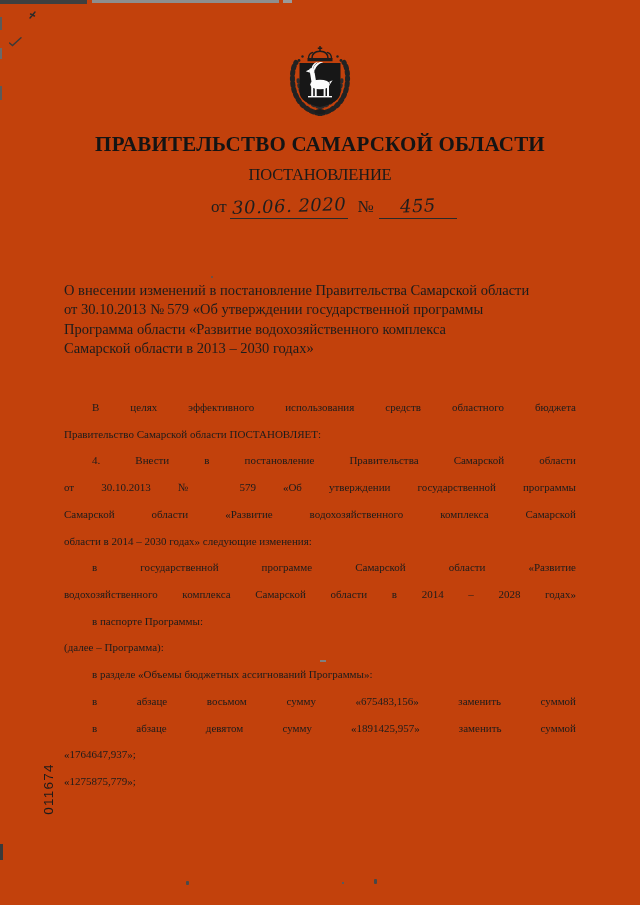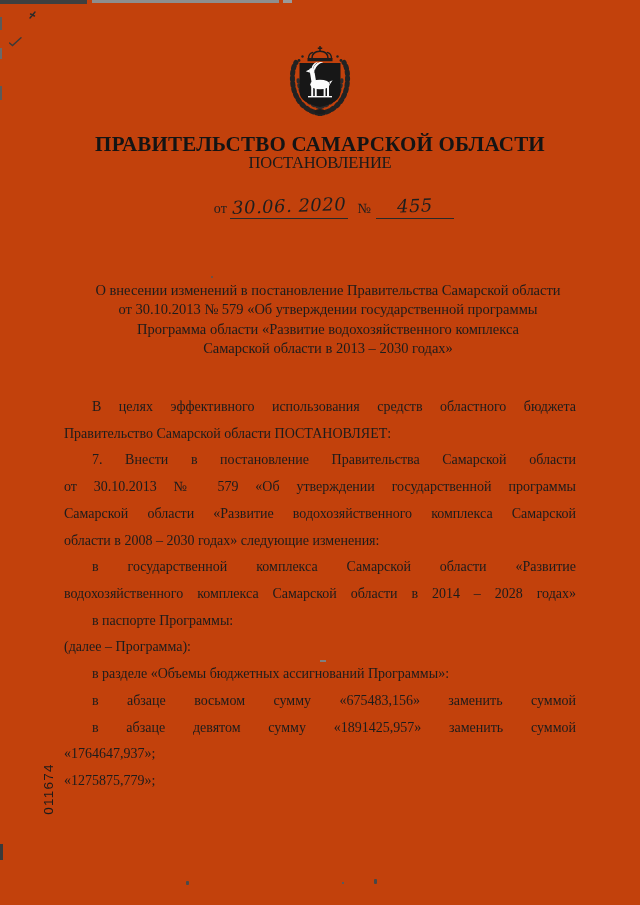--- a/index.html
+++ b/index.html
@@ -29,50 +29,50 @@
   .squig1{left:29px;top:11px;}
   .squig2{left:9px;top:37px;}
   
   .arms{position:absolute;left:283px;top:45px;width:74px;height:72px;}
   
   .org-name{
     position:absolute;left:0;top:132px;width:100%;
     text-align:center;font-weight:bold;font-size:21px;letter-spacing:0.2px;color:#141414;
   }
   .doc-type{
-    position:absolute;left:0;top:153px;width:100%;
+    position:absolute;left:0;top:165px;width:100%;
     text-align:center;font-size:16.5px;letter-spacing:-0.2px;color:#1a1a1a;
   }
   
   .date-row{
     position:absolute;left:0;top:196px;width:100%;
     display:flex;justify-content:center;align-items:flex-end;
     transform:translateX(14px);
   }
-  .date-row .lbl{font-size:14px;padding:0 3px 2px 0;}
+  .date-row .lbl{font-size:17px;padding:0 3px 2px 0;}
   .date-row .numsign{margin-left:10px;padding-right:5px;}
   .hw{
     display:inline-block;text-align:center;
     border-bottom:1.5px solid #2a2a2a;
     font-family:"DejaVu Serif","Liberation Serif",serif;
     font-style:italic;font-size:18px;letter-spacing:0.5px;
     line-height:20px;height:22px;
   }
   .hw-inner{display:inline-block;transform:rotate(-2deg);}
   .hw.date{width:118px;}
   .hw.num{width:78px;}
   
   .subject{
-    position:absolute;left:72px;top:281px;width:512px;
-    text-align:center;font-size:14.5px;line-height:19.4px;color:#1c1c1c;
+    position:absolute;left:64px;top:281px;width:512px;
+    font-size:14.5px;line-height:19.4px;color:#1c1c1c;
   }
   
   .doc-body{
     position:absolute;left:64px;top:394px;width:512px;
-    font-size:14px;line-height:26.72px;color:#1c1c1c;
+    font-size:11px;line-height:26.72px;color:#1c1c1c;
   }
   .ln{text-align:justify;text-align-last:justify;}
   .ln.last{text-align-last:left;}
   .ln.indent{padding-left:28px;}
   
   .regnum-anchor{position:absolute;left:48px;top:789px;width:0;height:0;}
   .regnum{
     position:absolute;white-space:nowrap;
     transform:translate(-50%,-50%) rotate(-90deg);
     font-family:"Liberation Sans","DejaVu Sans",sans-serif;
@@ -154,26 +154,26 @@
     <div>О внесении изменений в постановление Правительства Самарской области</div>
     <div>от 30.10.2013 № 579 «Об утверждении государственной программы</div>
     <div>Программа области «Развитие водохозяйственного комплекса</div>
     <div>Самарской области в 2013 – 2030 годах»</div>
   </div>
 
   <div class="doc-body">
     <div class="ln indent">В целях эффективного использования средств областного бюджета</div>
     <div class="ln last">Правительство Самарской области ПОСТАНОВЛЯЕТ:</div>
 
-    <div class="ln indent">7. Внести в постановление Правительства Самарской области</div>
+    <div class="ln indent">4. Внести в постановление Правительства Самарской области</div>
     <div class="ln">от 30.10.2013 № 579 «Об утверждении государственной программы</div>
     <div class="ln">Самарской области «Развитие водохозяйственного комплекса Самарской</div>
-    <div class="ln last">области в 2008 – 2030 годах» следующие изменения:</div>
+    <div class="ln last">области в 2014 – 2030 годах» следующие изменения:</div>
 
-    <div class="ln indent">в государственной комплекса Самарской области «Развитие</div>
+    <div class="ln indent">в государственной программе Самарской области «Развитие</div>
     <div class="ln">водохозяйственного комплекса Самарской области в 2014 – 2028 годах»</div>
     <div class="ln indent last">в паспорте Программы:</div>
 
     <div class="ln last">(далее – Программа):</div>
 
     <div class="ln indent last">в разделе «Объемы бюджетных ассигнований Программы»:</div>
 
     <div class="ln indent">в абзаце восьмом сумму «675483,156» заменить суммой</div>
 
     <div class="ln indent">в абзаце девятом сумму «1891425,957» заменить суммой</div>

